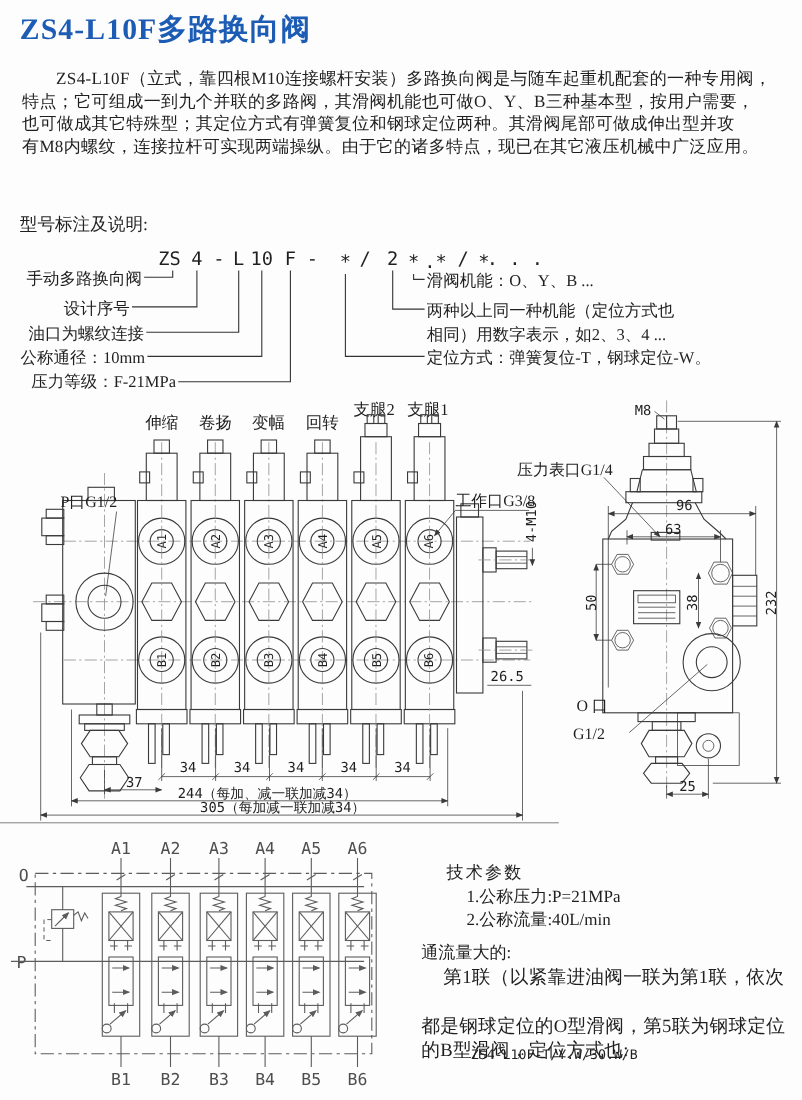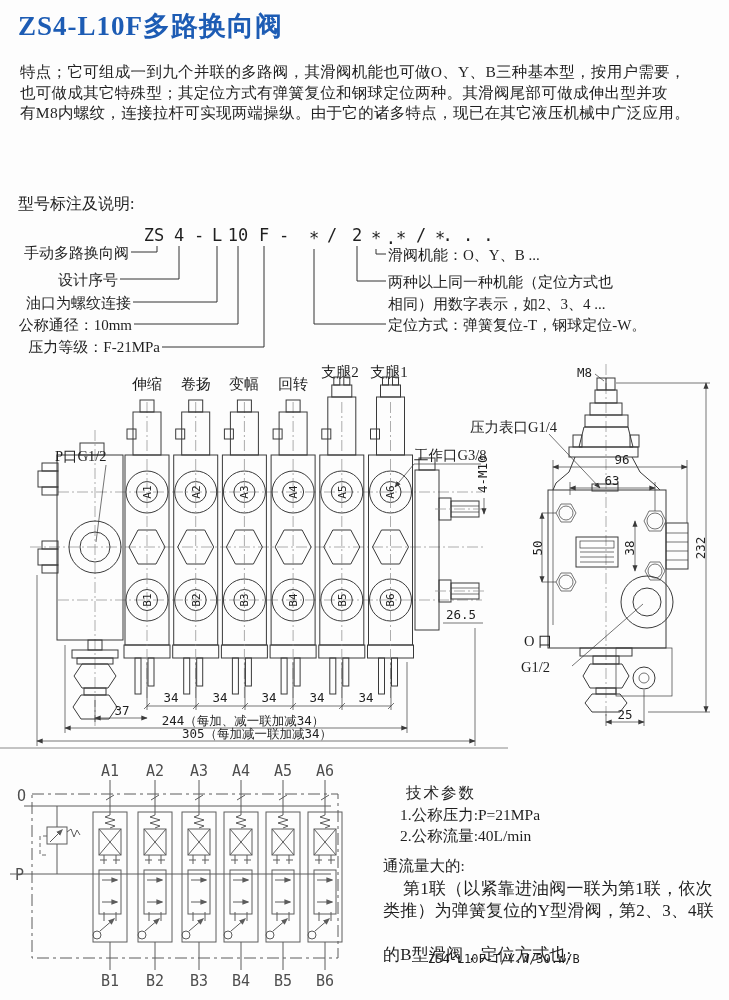--- a/index.html
+++ b/index.html
@@ -22,33 +22,34 @@
   .sg{fill:none;stroke:#5c5c5c;stroke-width:1;}
   .sgd{fill:none;stroke:#5c5c5c;stroke-width:1;stroke-dasharray:12 4 3 4;}
   .sgp{fill:none;stroke:#5c5c5c;stroke-width:0.9;stroke-dasharray:4 3;}
   text.code{font:17px "DejaVu Sans Mono",monospace;fill:#1f1f1f;}
   text.lbl{font:14.5px "Liberation Serif","DejaVu Serif",serif;fill:#1f1f1f;}
   text.lblb{font:15px "Liberation Serif","DejaVu Serif",serif;fill:#1f1f1f;}
   text.dim{font:12.5px "DejaVu Sans Mono",monospace;fill:#1f1f1f;}
   text.port{font:11px "DejaVu Sans Mono",monospace;fill:#1f1f1f;}
   text.sch{font:15px "DejaVu Sans Mono",monospace;fill:#4e4e4e;}
   .tech-heading{position:absolute;left:406px;top:783px;font-size:15.5px;letter-spacing:2px;}
-  .tech-item{position:absolute;left:400px;font-size:15.5px;white-space:nowrap;}
+  .tech-item{position:absolute;left:424px;font-size:15.5px;white-space:nowrap;}
   .ex-heading{position:absolute;left:383px;top:856px;font-size:15.5px;}
   .ex-line{position:absolute;left:383px;font-size:17px;white-space:nowrap;letter-spacing:0.2px;text-align:center;}
   .ex-code{position:absolute;left:428px;top:952px;font-size:12px;font-family:"DejaVu Sans Mono",monospace;}
 </style>
 </head>
 <body>
 
 <div class="page">
 
   <h1 class="page-title">ZS4-L10F多路换向阀</h1>
 
   <div class="intro">
+    <div class="iline first">ZS4-L10F（立式，靠四根M10连接螺杆安装）多路换向阀是与随车起重机配套的一种专用阀，</div>
     <div class="iline">特点；它可组成一到九个并联的多路阀，其滑阀机能也可做O、Y、B三种基本型，按用户需要，</div>
     <div class="iline">也可做成其它特殊型；其定位方式有弹簧复位和钢球定位两种。其滑阀尾部可做成伸出型并攻</div>
     <div class="iline">有M8内螺纹，连接拉杆可实现两端操纵。由于它的诸多特点，现已在其它液压机械中广泛应用。</div>
   </div>
 
   <div class="model-heading">型号标注及说明:</div>
 
   <svg class="model-svg" width="729" height="146" viewBox="0 212 729 146">
 
     <g>
@@ -400,17 +401,17 @@
       <use href="#vg" x="325"></use>
     </g>
   </svg>
 
   <div class="tech-heading">技术参数</div>
   <div class="tech-item" style="top:805px">1.公称压力:P=21MPa</div>
   <div class="tech-item" style="top:826px">2.公称流量:40L/min</div>
 
   <div class="ex-heading">通流量大的:</div>
   <div class="ex-line" style="top:877px;padding-left:20px">第1联（以紧靠进油阀一联为第1联，依次</div>
-  <div class="ex-line" style="top:899px">类推）为弹簧复位的Y型滑阀，第2、3、4联</div>
+  <div class="ex-line" style="top:921px">都是钢球定位的O型滑阀，第5联为钢球定位</div>
   <div class="ex-line" style="top:943px">的B型滑阀，定位方式也:</div>
   <div class="ex-code">ZS4-L10F-T/Y.W/3O.W/B</div>
 
 </div>
 
 </body></html>

